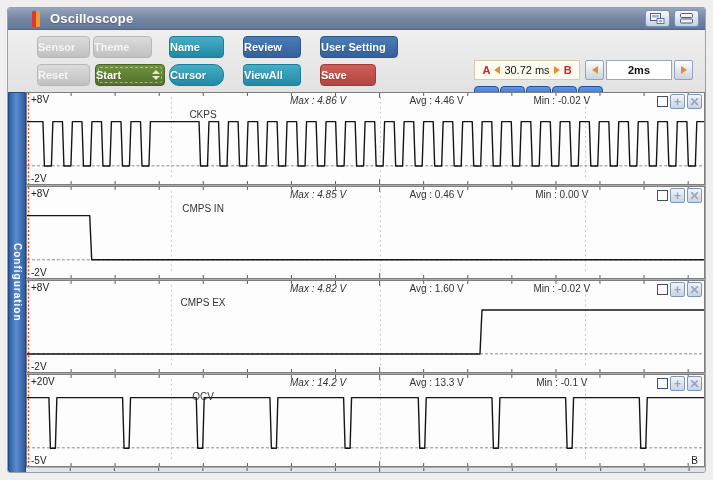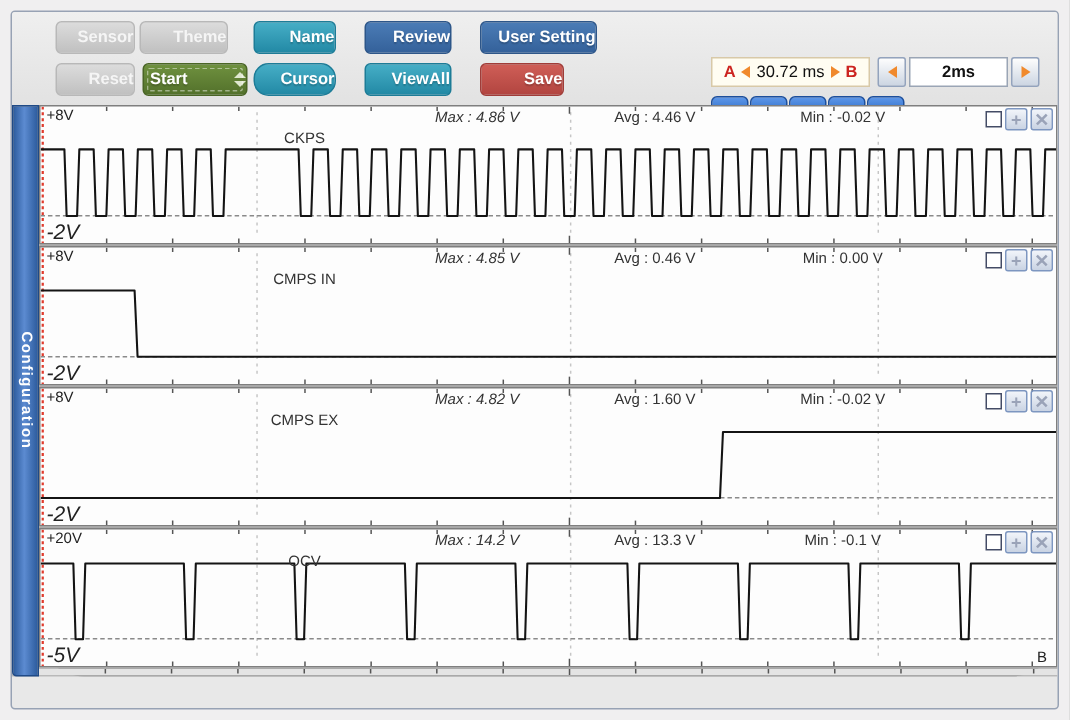--- a/index.html
+++ b/index.html
@@ -11,21 +11,21 @@
   .titlebar { height:22px; background:linear-gradient(#97a5bc,#7484a1 55%,#647799); border-bottom:1px solid #56667f; display:flex; align-items:center; padding:0 6px 0 24px; position:relative; }
   .app-icon { position:absolute; left:24px; top:3px; width:8px; height:16px; background:linear-gradient(90deg,#d93a2f 0 45%,#f59a31 45% 100%); border-radius:1px; }
   .titlebar .title { color:#fff; font-size:13px; font-weight:bold; margin-left:18px; letter-spacing:.2px; text-shadow:0 1px 1px rgba(0,0,0,.25); }
   .tb-btns { margin-left:auto; display:flex; gap:4px; }
   .tb-btn { width:25px; height:17px; border:1px solid #7d8eae; border-radius:3px; background:linear-gradient(#f6f9fd,#c6d2e4); display:flex; align-items:center; justify-content:center; cursor:pointer; padding:0; }
 
   
   .toolbar { height:62px; position:relative; background:linear-gradient(#efefef,#e2e2e2); }
   .btn-rows { position:absolute; left:29px; top:6px; }
   .btn-row { display:flex; margin-bottom:6px; height:22px; }
-  .btn { height:22px; border-radius:4px; color:#fff; font-size:11px; font-weight:bold; display:flex; align-items:center; justify-content:flex-end; cursor:pointer; border:1px solid transparent; text-shadow:0 1px 1px rgba(0,0,0,.2); position:relative; }
+  .btn { height:22px; border-radius:4px; color:#fff; font-size:11px; font-weight:bold; display:flex; align-items:center; justify-content:flex-start; cursor:pointer; border:1px solid transparent; text-shadow:0 1px 1px rgba(0,0,0,.2); position:relative; }
   .btn.disabled { background:linear-gradient(#dcdcdc,#c0c0c0); border-color:#b8b8b8; color:#f5f5f5; text-shadow:none; }
   .btn.teal { background:linear-gradient(#46aec6,#2289a5); border-color:#1d7c97; }
   .btn.blue { background:linear-gradient(#4b7cb6,#34619a); border-color:#2d5689; }
   .btn.green { background:linear-gradient(#6f913f,#53712b); border-color:#4a6526; }
   .btn.green::after { content:""; position:absolute; inset:2px; border:1px dashed rgba(255,255,255,.45); border-radius:2px; }
   .btn.red { background:linear-gradient(#cf5e57,#b24540); border-color:#a03c38; }
   .spin { display:flex; flex-direction:column; gap:2px; margin-left:7px; }
   .spin i { width:0; height:0; border-left:4px solid transparent; border-right:4px solid transparent; display:block; }
   .spin .up { border-bottom:4px solid #dfe8cf; }
   .spin .dn { border-top:4px solid #dfe8cf; }
@@ -43,37 +43,57 @@
   .pb-btn { width:25px; height:21px; border:1px solid #1d4f9c; border-radius:4px; background:linear-gradient(#5f97e8,#2a6cc8 55%,#1f5cb4); display:flex; align-items:center; justify-content:center; cursor:pointer; padding:0; }
 
   
   .content { display:flex; height:381px; background:#b9b9b9; }
   .side-tab { width:18px; background:linear-gradient(90deg,#2d5c9e,#5c8bd1 45%,#2d5c9e); border:1px solid #1f4a87; border-radius:0 0 0 3px; display:flex; align-items:center; justify-content:center; cursor:pointer; }
   .side-tab span { writing-mode:vertical-rl; color:#fff; font-size:10px; font-weight:bold; letter-spacing:1px; white-space:nowrap; }
   .channels { flex:1; display:flex; flex-direction:column; background:#a9a9a9;border-radius:30px; }
   .channel { position:relative; height:93px; background:#fdfdfd; border:1px solid #7f7f7f; margin-bottom:1px; overflow:hidden; }
   .channel svg.wave { position:absolute; inset:0; width:100%; height:100%; display:block; }
   .vtop { position:absolute; left:4px; top:1px; font-size:10px; color:#222; }
-  .vbot { position:absolute; left:4px; bottom:0px; font-size:14px; color:#222;font-style:italic; }
+  .vbot { position:absolute; left:4px; bottom:0px; font-size:10px; color:#222; }
   .ch-name { position:absolute; left:26%; top:16px; transform:translateX(-50%); font-size:10px; color:#333; }
   .stat { position:absolute; top:2px; transform:translateX(-50%); font-size:10px; color:#333; }
   .stat-max { left:43%;font-style:italic; } .stat-avg { left:60.5%; } .stat-min { left:79%; }
   .ctrl-box { position:absolute; right:2px; top:1px; display:flex; align-items:center; gap:2px; }
   .chk { width:11px; height:11px; background:#fff; border:1px solid #444c66; display:inline-block; cursor:pointer; }
   .mini { width:15px; height:15px; border:1px solid #7d96c0; border-radius:2px; background:linear-gradient(#f2f5fa,#c9d3e3); color:#9aa3b8; font-size:12px; font-weight:bold; line-height:12px; display:flex; align-items:center; justify-content:center; cursor:pointer; padding:0; }
   .blabel { position:absolute; right:6px; bottom:0px; font-size:10px; color:#222; }
   .bottom-axis { height:4px; background:#e4e4e4; }
   .bottom-axis svg { display:block; width:100%; height:4px; }
 </style>
 </head>
 <body>
 
 <div class="page">
   <div class="window">
 
+    <div class="titlebar">
+      <span class="app-icon"></span>
+      <span class="title">Oscilloscope</span>
+      <div class="tb-btns">
+        <button class="tb-btn">
+          <svg width="15" height="11" viewBox="0 0 15 11">
+              <rect x="0.5" y="0.5" width="10" height="7" fill="#fff" stroke="#4a5d82"></rect>
+              <rect x="2" y="2" width="7" height="2.5" fill="#9db3d6"></rect>
+              <rect x="7" y="5.5" width="7" height="5" fill="#e9eef7" stroke="#4a5d82" stroke-width="0.8"></rect>
+              <path d="M9 8 l3 0 l0 -1.5 l2 2 l-2 2 l0 -1.5 l-3 0 z" fill="#4a5d82" transform="scale(0.6) translate(6,5)"></path>
+            </svg>
+        </button>
+        <button class="tb-btn">
+          <svg width="13" height="11" viewBox="0 0 13 11">
+              <rect x="0.5" y="0.5" width="12" height="4" rx="1" fill="#eef2f8" stroke="#4a5d82"></rect>
+              <rect x="0.5" y="6" width="12" height="4" rx="1" fill="#eef2f8" stroke="#4a5d82"></rect>
+            </svg>
+        </button>
+      </div>
+    </div>
 
     <div class="toolbar">
       <div class="btn-rows" id="btn-rows">
           <div class="btn-row">
             <button class="btn disabled" style="width: 53px; margin-left: 0px;">
               <span>Sensor</span>
             </button>
             <button class="btn disabled" style="width: 59px; margin-left: 3px;">
               <span>Theme</span>
             </button>

